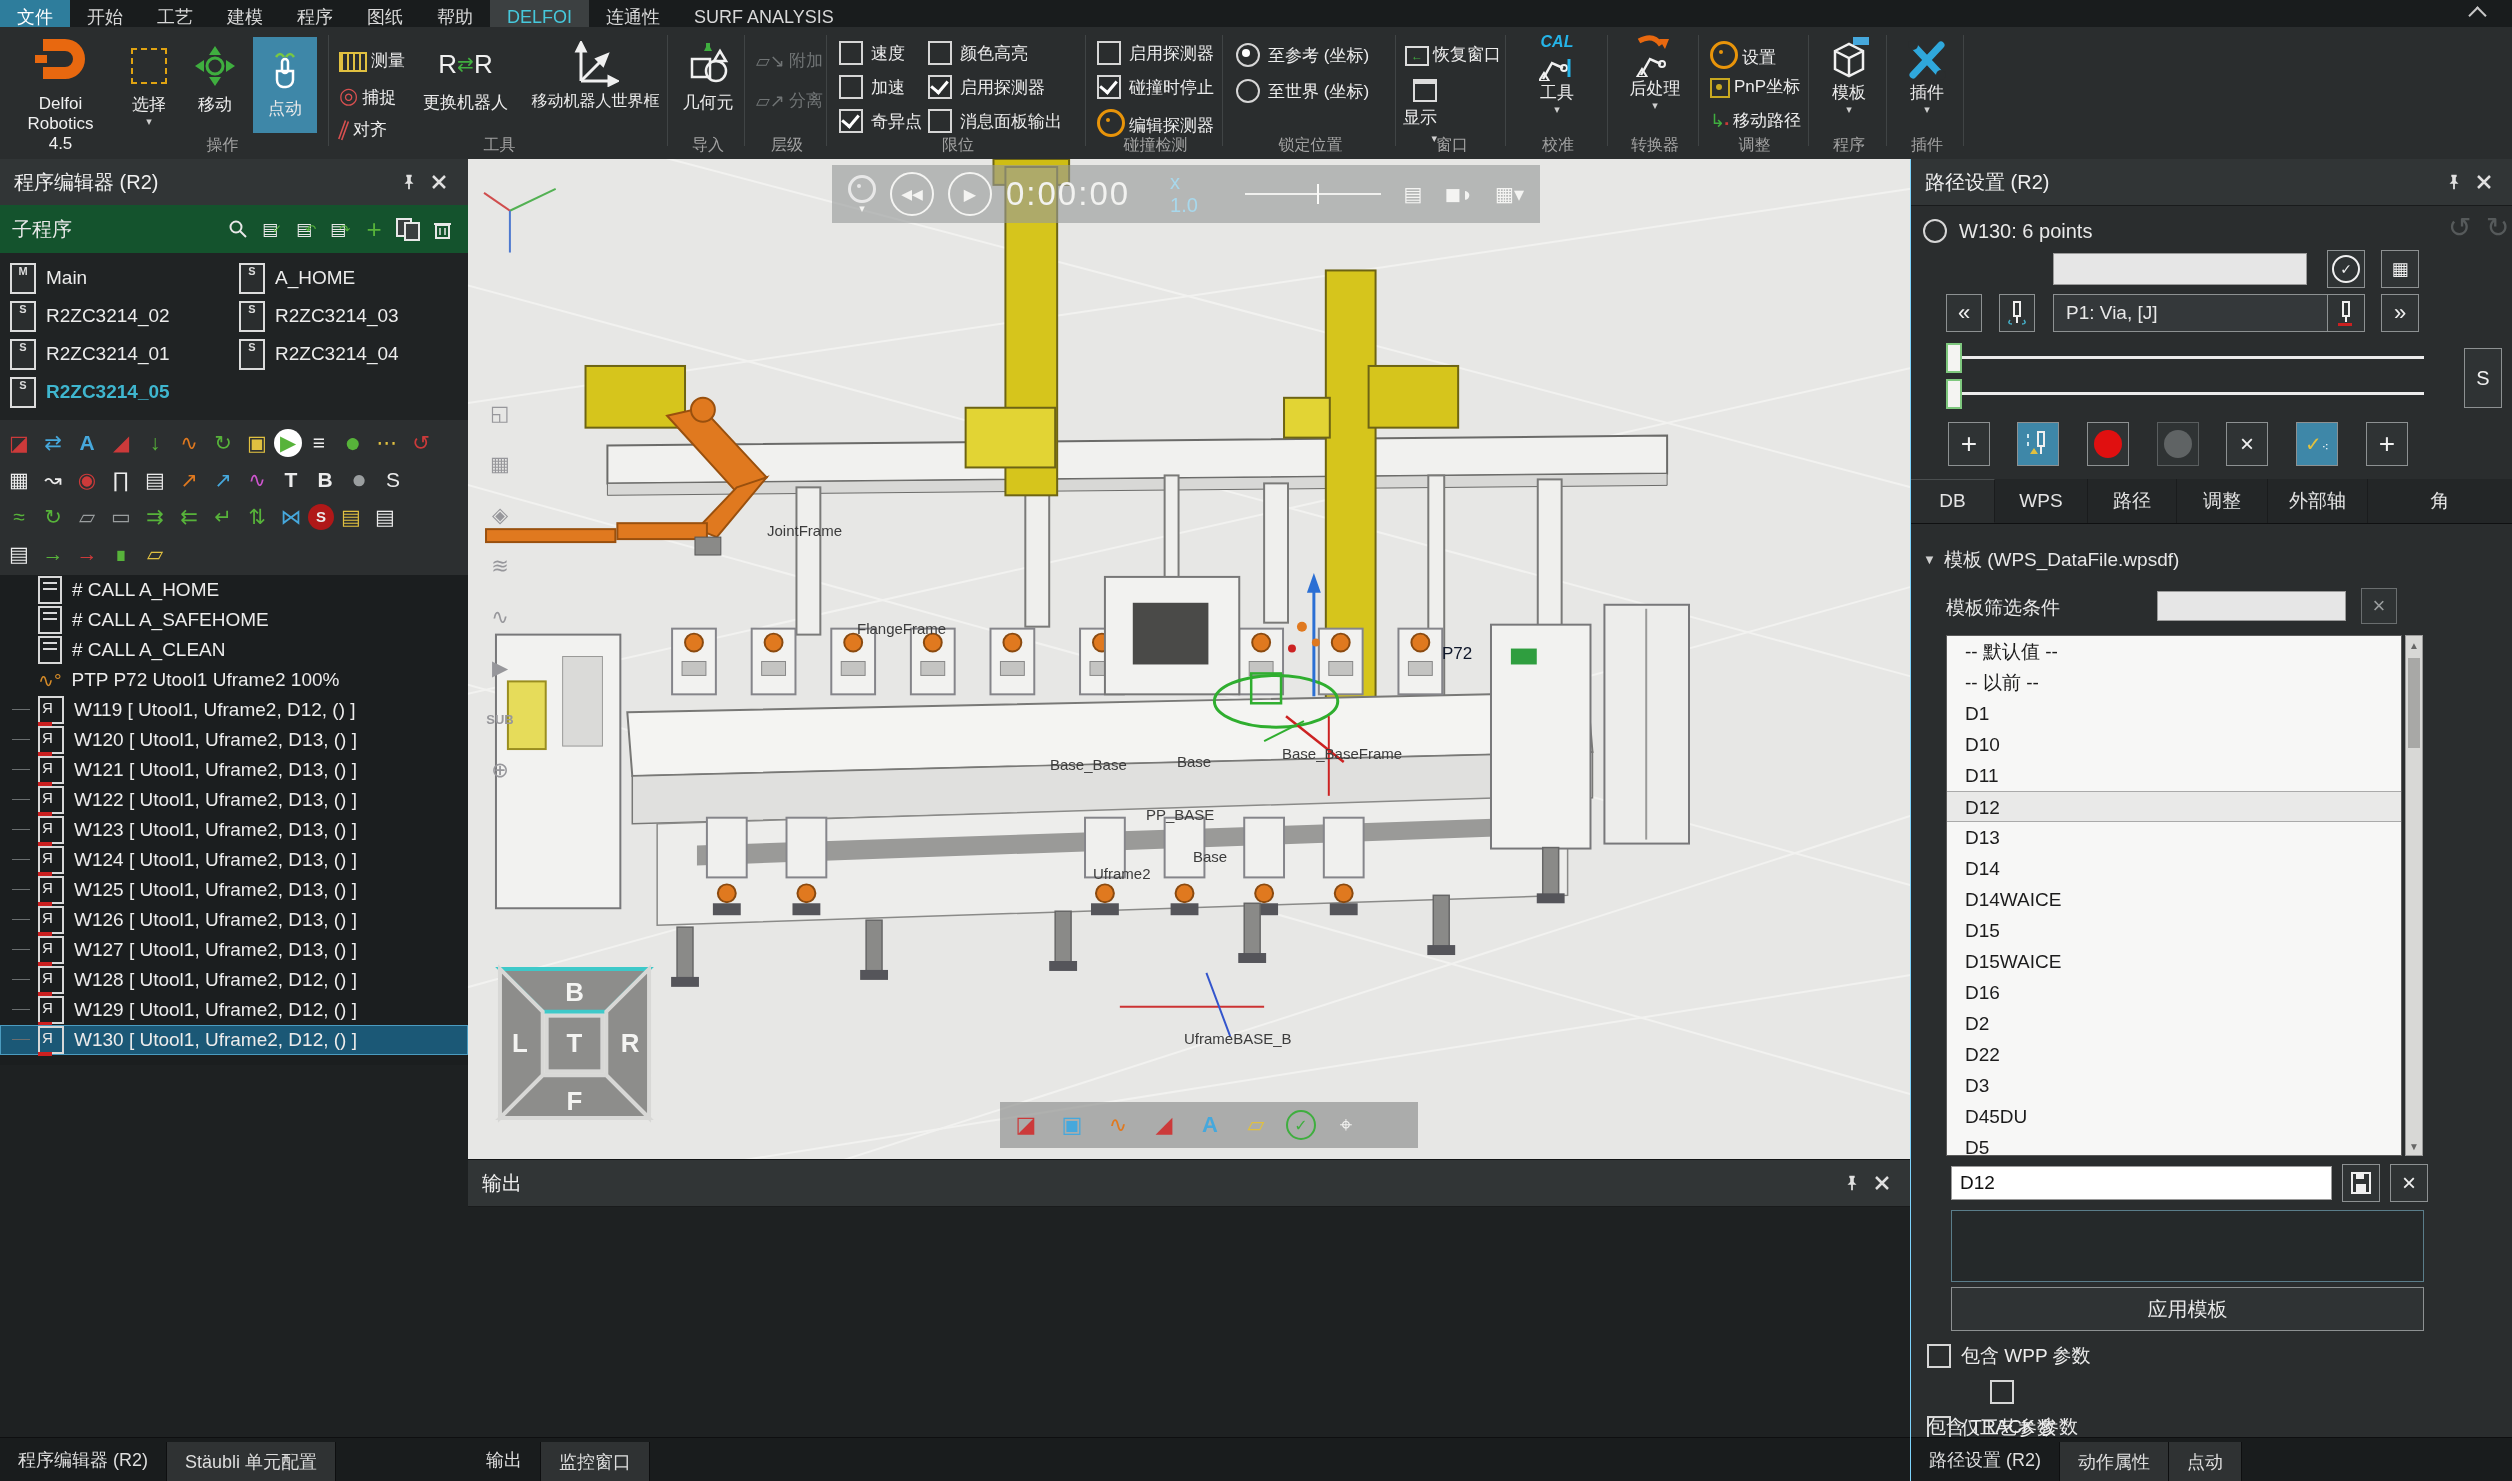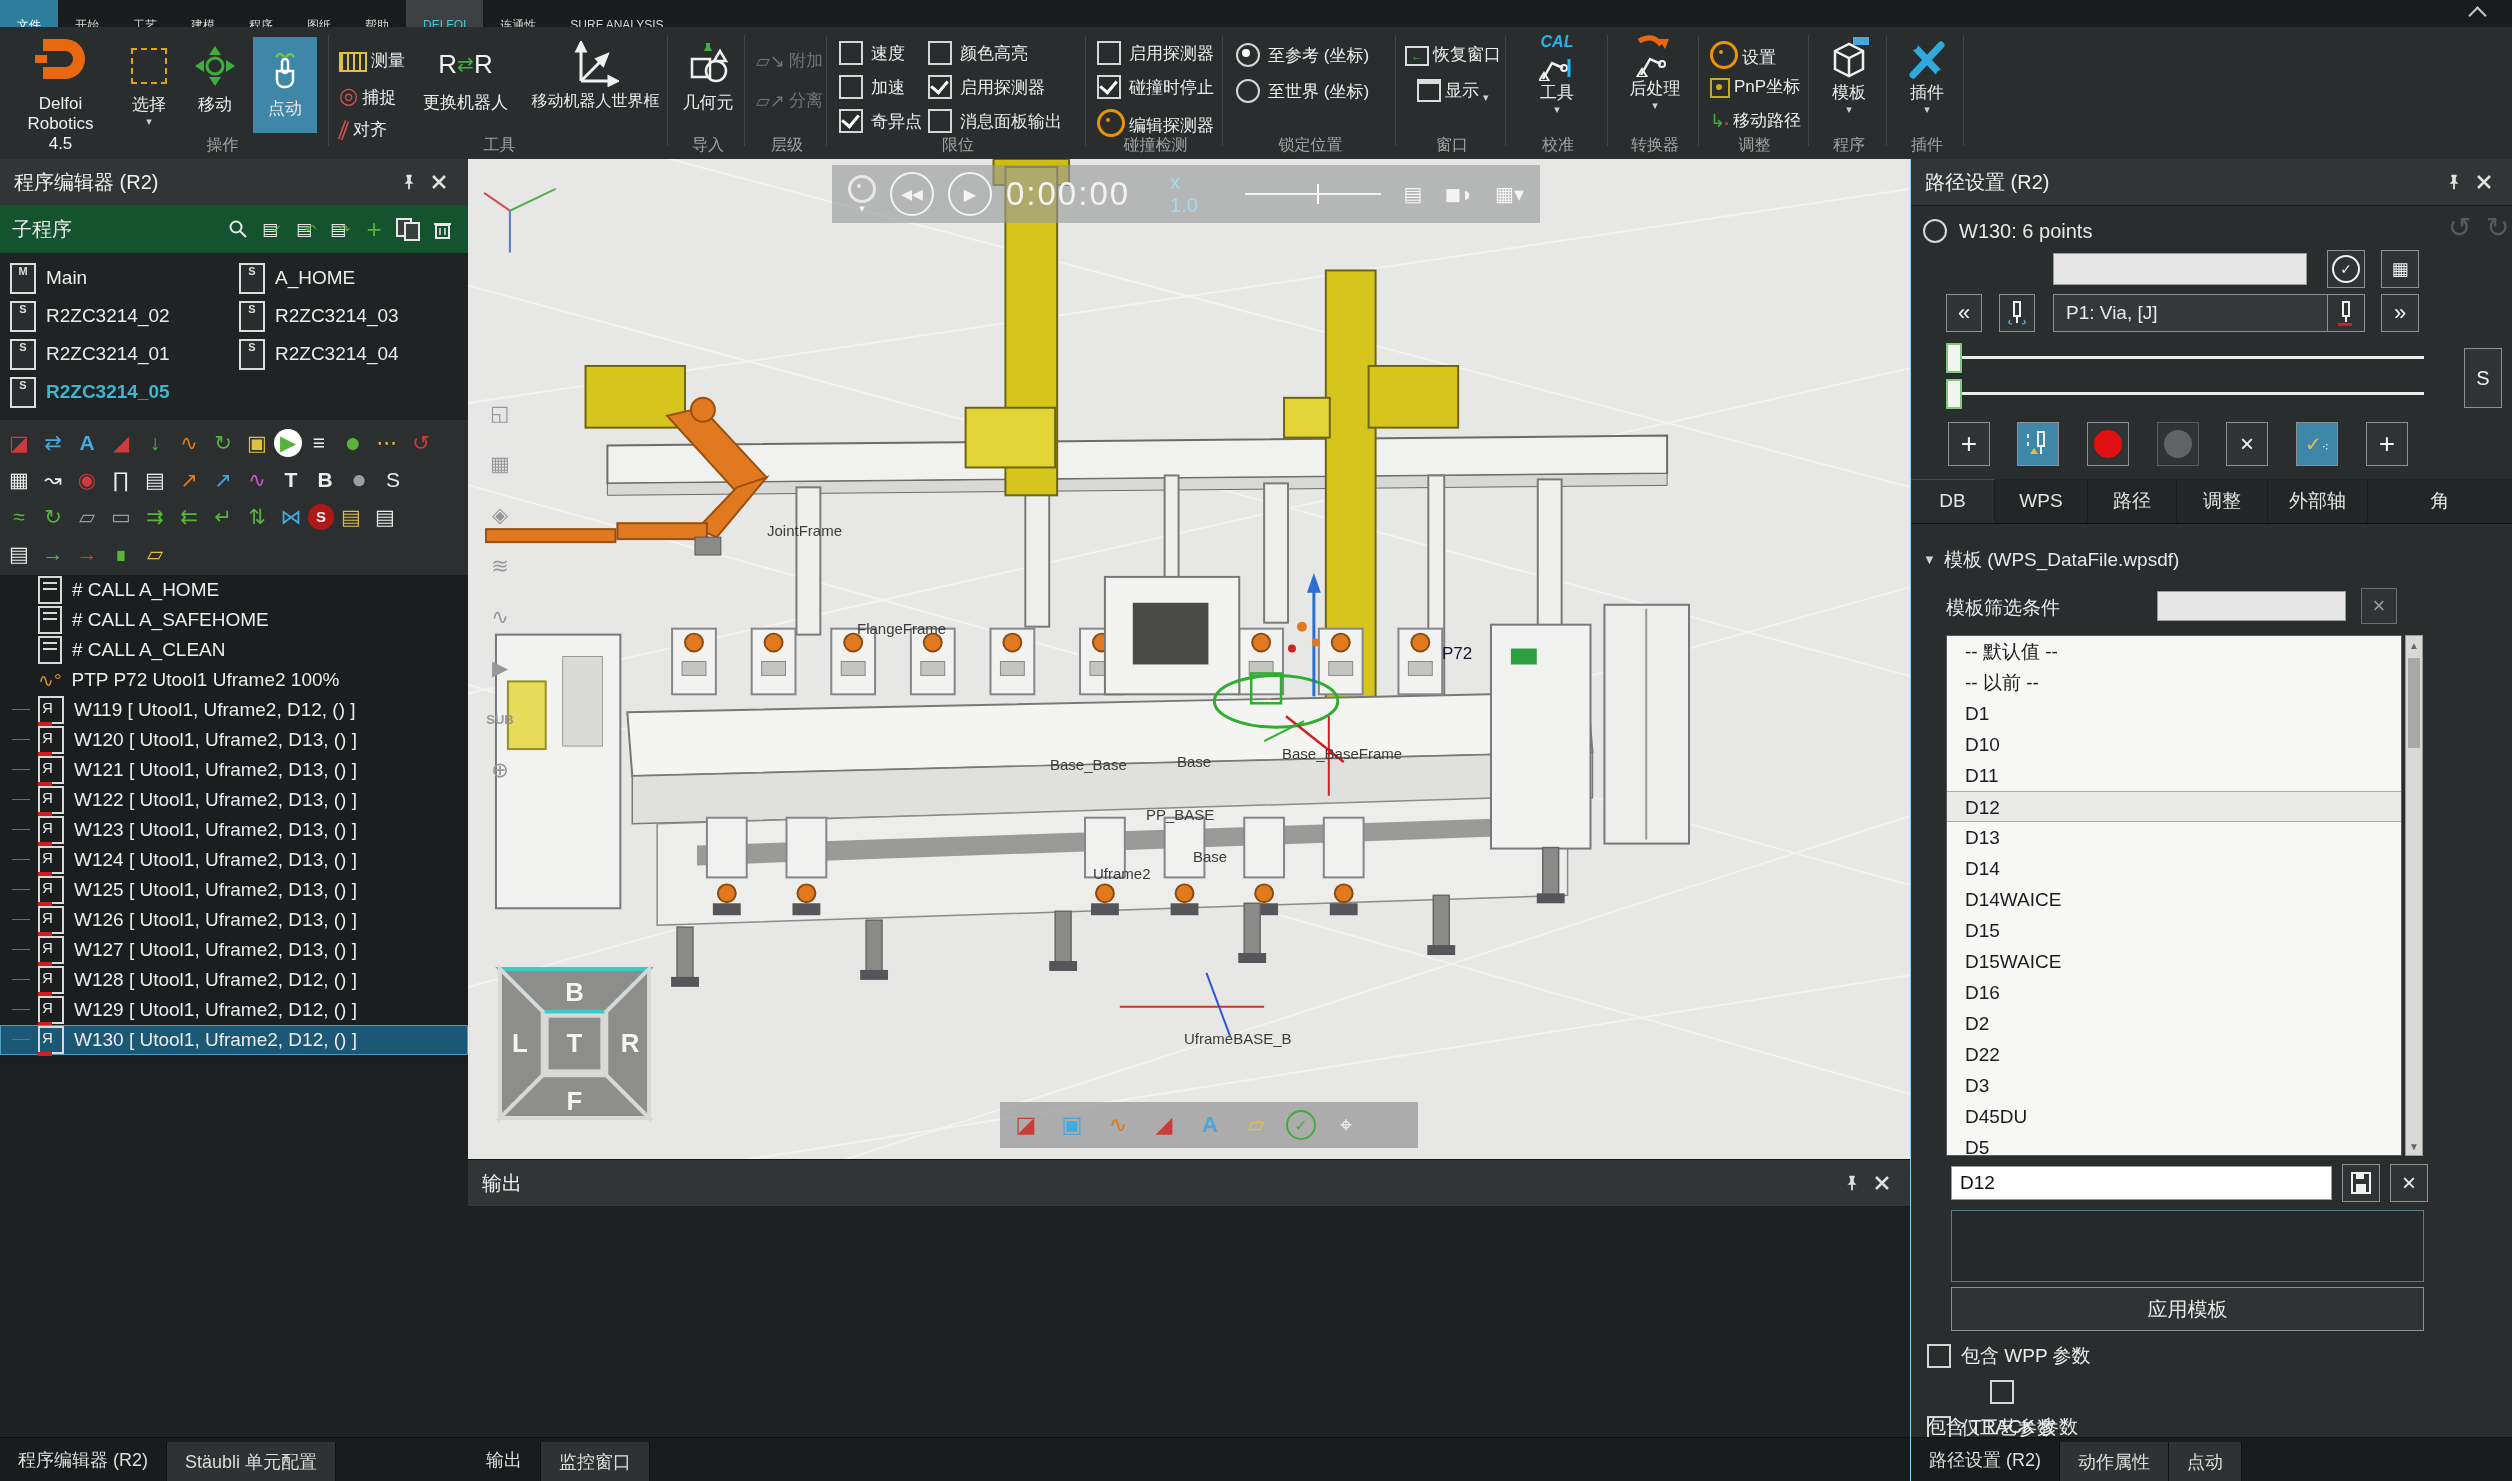--- a/index.html
+++ b/index.html
@@ -1,21 +1,21 @@
 <!DOCTYPE html>
 <html><head>
 <meta charset="utf-8">
 <style>
   html,body{margin:0;padding:0;background:#0c0d0e;}
   #app{position:relative;width:2512px;height:1482px;overflow:hidden;background:#232627;
        font-family:"Liberation Sans","DejaVu Sans",sans-serif;color:#e8e8e8;font-size:19px;}
   .abs{position:absolute;}
   
   .menubar{position:absolute;left:0;top:0;right:0;height:27px;background:#191c1d;display:flex;align-items:stretch;}
-  .mi{padding:12px 17px;line-height:27px;font-size:12px;color:#d8d8d8;white-space:nowrap;}
+  .mi{padding:4px 17px;line-height:27px;font-size:18px;color:#d8d8d8;white-space:nowrap;}
   .mi.filetab{background:#2e7d9c;color:#fff;}
   .mi.delfoi{background:#3c4041;color:#46c8dc;}
   .chev-up{position:absolute;right:28px;top:9px;width:11px;height:11px;border-top:2px solid #c8c8c8;border-left:2px solid #c8c8c8;transform:rotate(45deg);}
   
   .ribbon{position:absolute;left:0;top:27px;right:0;height:132px;background:#2a2d2e;border-bottom:1px solid #131516;}
   .gd{position:absolute;top:8px;height:111px;width:1px;background:#404445;}
   .gl{position:absolute;bottom:3px;left:0;right:0;text-align:center;color:#a2a2a2;font-size:16px;white-space:nowrap;}
   .rgroup{position:absolute;top:0;height:132px;}
   .rb{position:absolute;display:flex;flex-direction:column;align-items:center;font-size:17px;color:#ececec;white-space:nowrap;}
   .rb .ric{height:54px;display:flex;align-items:center;justify-content:center;}
@@ -309,21 +309,21 @@
         </div>
       <div class="gl">锁定位置</div>
     </div>
     <div class="gd" style="left:1395px;"></div>
 
     <div class="rgroup" style="left:1399px;width:106px;">
       <div class="rs" style="left:6px;top:16px;">
         <span style="width:20px;height:16px;border:2px solid #dcdcdc;display:inline-flex;align-items:center;justify-content:center;color:#3fae3f;font-size:12px;">←</span>
         <span>恢复窗口</span>
       </div>
-      <div class="rs" style="left:18px;top:52px;">
+      <div class="rs" style="left:4px;top:52px;flex-direction:column;">
         <span style="width:20px;height:16px;border:2px solid #dcdcdc;display:inline-block;border-top-width:5px;"></span>
         <span>显示</span>
         <span class="caret">▾</span>
       </div>
       <div class="gl">窗口</div>
     </div>
     <div class="gd" style="left:1505px;"></div>
 
     <div class="rgroup" style="left:1509px;width:98px;">
       <div class="rb" style="left:18px;top:6px;width:60px;">

